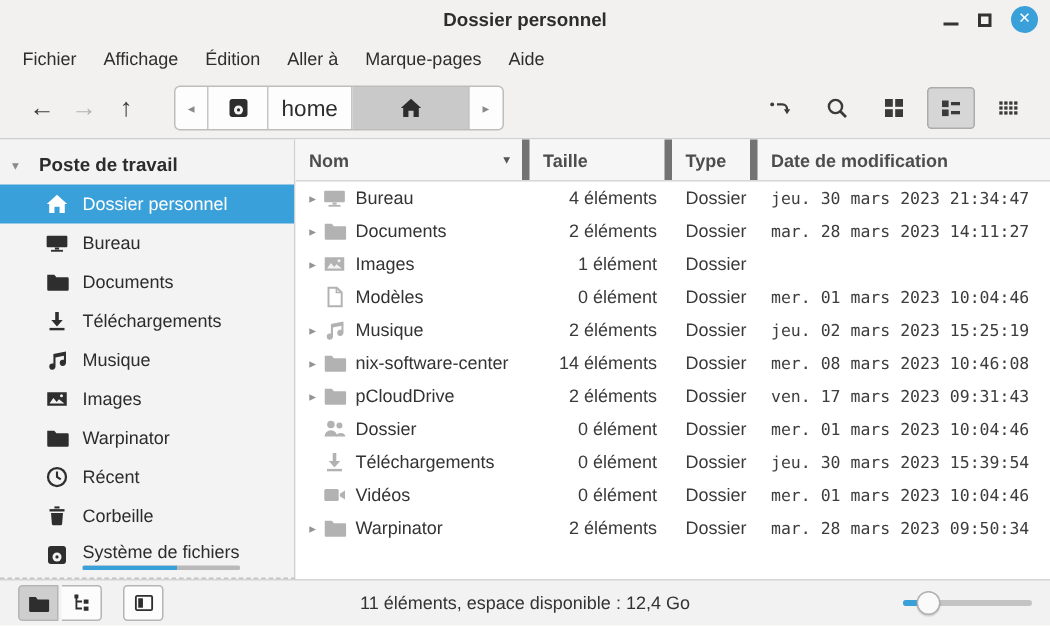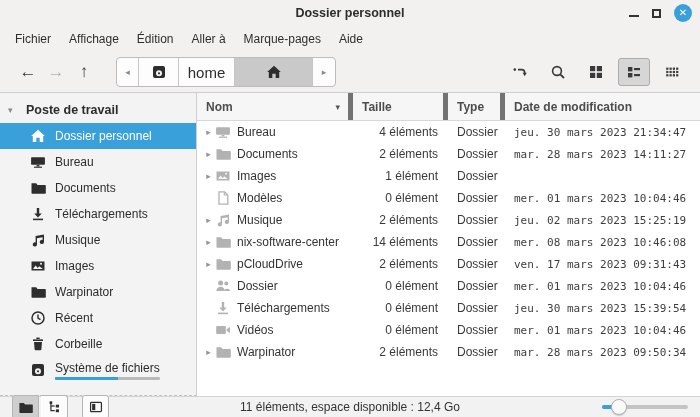--- a/index.html
+++ b/index.html
@@ -76,21 +76,21 @@
   .file-row{height:22px;display:flex;align-items:center;}
   .cell-name{width:156px;flex:none;display:flex;align-items:center;padding-left:5px;overflow:hidden;white-space:nowrap;}
   .row-expander{width:13px;flex:none;color:#949494;font-size:9px;text-align:center;}
   .cell-name .icn{color:#b2b2b2;margin-right:6px;flex:none;}
   .cell-size{width:95px;flex:none;text-align:right;padding-right:10px;color:#3a3a3a;}
   .cell-type{width:57px;flex:none;padding-left:9px;color:#3a3a3a;}
   .cell-date{flex:1;padding-left:9px;font-family:"DejaVu Sans Mono","Liberation Mono",monospace;
     font-size:11px;color:#3d3d3d;white-space:nowrap;}
 
   
-  .statusbar{height:21px;flex:none;background:#f2f2f2;border-top:1px solid #d4d4d4;
+  .statusbar{height:31px;flex:none;background:#f2f2f2;border-top:1px solid #d4d4d4;
     display:flex;align-items:center;padding:0 12px;position:relative;}
   .status-left{display:flex;align-items:center;gap:2px;}
   .sbtn{width:27px;height:24px;display:flex;align-items:center;justify-content:center;
     border:1px solid #b5b5b5;background:#fcfcfc;color:#2e2e2e;}
   .sbtn.first{border-radius:3px 0 0 3px;}
   .sbtn.last{border-radius:0 3px 3px 0;border-left:none;}
   .sbtn.active{background:#cecece;}
   .sbtn.single{border-radius:3px;margin-left:12px;}
   .status-text{position:absolute;left:0;right:0;text-align:center;color:#333;}
   .zoom-slider{margin-left:auto;width:86px;height:16px;position:relative;display:flex;align-items:center;z-index:2;}

